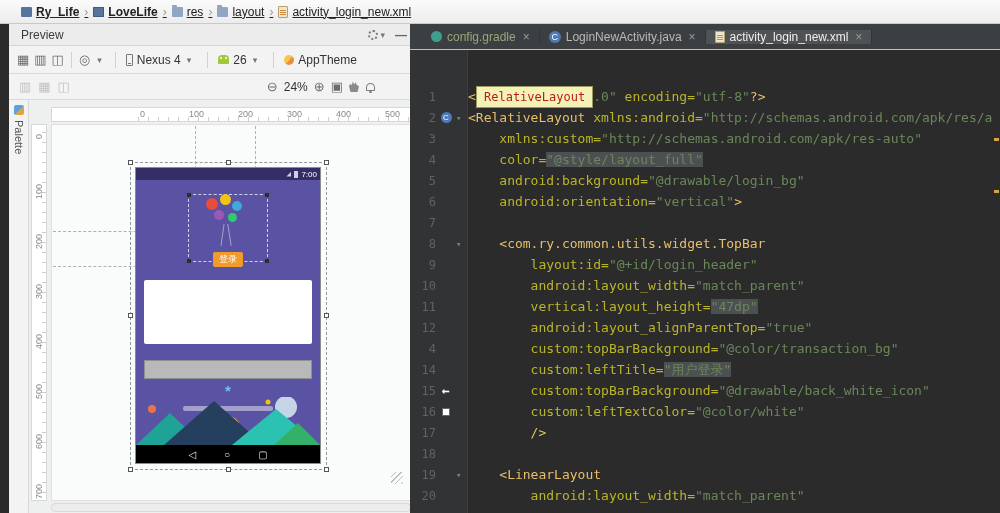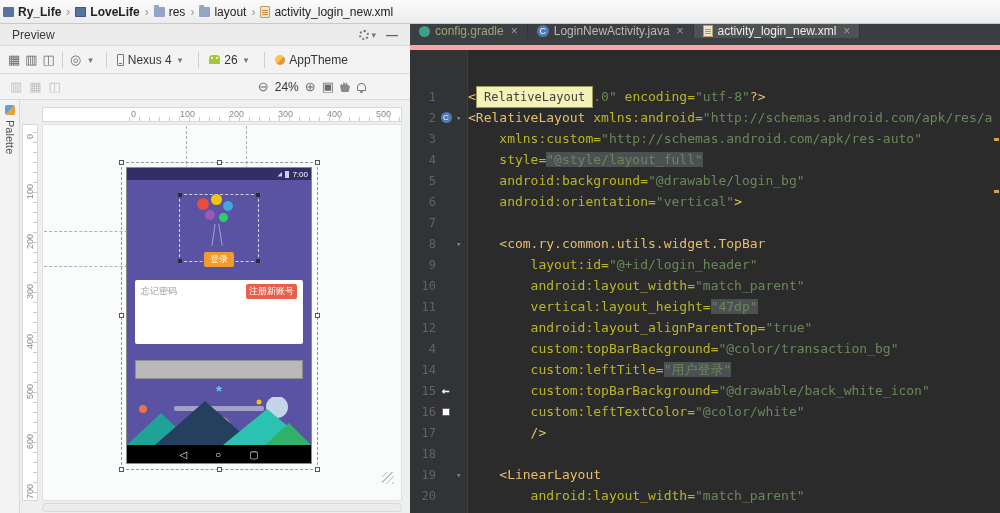--- a/index.html
+++ b/index.html
@@ -2,35 +2,35 @@
 <html><head>
 <meta charset="utf-8">
 <style>
   * { margin:0; padding:0; box-sizing:border-box; }
   html,body { width:1000px; height:513px; overflow:hidden; font-family:"Liberation Sans",sans-serif; background:#2b2b2b; }
   #app { position:relative; width:1000px; height:513px; }
 
   
   .topbar { position:absolute; left:0; top:0; width:1000px; height:24px;
     background:linear-gradient(#fbfbfb,#ececec); border-bottom:1px solid #c9c9c9;
-    display:flex; align-items:center; padding-left:0; font-size:12px; color:#222; }
+    display:flex; align-items:center; padding-left:18px; font-size:12px; color:#222;text-decoration:underline; }
   .crumb { display:inline-flex; align-items:center; gap:4px; padding:1px 3px; cursor:default; }
   .crumb.bold .crumb-label { font-weight:bold; }
   .crumb-sep { color:#9a9a9a; margin:0 2px; font-size:12px; }
   .bc-ic { display:inline-block; width:11px; height:10px; border-radius:1px; position:relative; }
   .project-icon { background:#56749e; }
   .module-icon { background:#56749e; box-shadow:inset 0 0 0 1px #3f5a80; }
   .folder-icon { background:#8fa6c400; background:#90a6c4; }
   .folder-icon::before { content:""; position:absolute; left:0; top:-2px; width:5px; height:2px; background:#90a6c4; border-radius:1px 1px 0 0; }
   .xml-file-icon { background:#efe6cf; border:1px solid #b3a06a; width:10px; height:12px; }
   .xml-file-icon::after { content:""; position:absolute; left:1px; top:3px; right:1px; height:5px;
     background:repeating-linear-gradient(#d2893b 0 1px, transparent 1px 2px); }
 
   
-  .left-pane { position:absolute; left:0; top:24px; width:410px; height:489px; background:#14b8a6; }
+  .left-pane { position:absolute; left:9px; top:24px; width:410px; height:489px; background:#14b8a6; }
   .right-pane { position:absolute; left:410px; top:24px; width:590px; height:489px; background:#2b2b2b; }
 
   
   .pv-header { height:22px; background:#ececec; border-bottom:1px solid #d6d6d6;
     display:flex; align-items:center; padding:0 8px 0 12px; font-size:12px; color:#3c3c3c; }
   .pv-header .spacer { flex:1; }
   .gear { width:10px; height:10px; border:2px dotted #777; border-radius:50%; display:inline-block; }
   .mini-dd { color:#777; font-size:9px; margin:0 6px 0 2px; }
   .hide-btn { color:#666; font-weight:bold; font-size:12px; padding:0 4px; }
 
@@ -103,21 +103,21 @@
   .p-gray-btn { position:absolute; left:8px; top:180px; width:168px; height:19px; background:#b9b9b9; border:1px solid #8f8f8f; }
   .p-spark { position:absolute; left:0; right:0; top:202px; text-align:center; color:#6fc3ea; font-size:15px; font-weight:bold; }
   .p-hint { position:absolute; left:47px; top:226px; width:90px; height:5px; background:rgba(255,255,255,.45); border-radius:2px; }
   .p-call { position:absolute; left:80px; top:236px; width:24px; height:24px; border-radius:50%; background:#f0a13a; }
   .p-call::after { content:""; position:absolute; left:8px; top:5px; width:8px; height:13px; background:#fff; border-radius:2px; }
   .mountains { position:absolute; left:0; bottom:0; width:184px; height:48px; }
   .p-nav { height:18px; background:#000; display:flex; align-items:center; justify-content:center; gap:28px;
     color:#e4e4e4; font-size:10px; }
 
   
-  .etabbar { height:26px; background:#3c3f41; border-bottom:5px solid #fca5a5; display:flex; align-items:flex-start; padding-left:0; }
+  .etabbar { height:26px; background:#3c3f41; border-bottom:1px solid #fca5a5; display:flex; align-items:center; padding-left:12px; }
   .etab { display:flex; align-items:center; gap:5px; padding:0 9px; font-size:12px; color:#b9b9b9; border-right:1px solid #323537; }
   .etab.active { background:#4e5254; color:#eeeeee; }
   .etab .tab-label { white-space:nowrap; }
   .etab.gradle-dim .tab-label { color:#9aa57a; }
   .tab-close { color:#9a9a9a; font-size:12px; margin-left:2px; }
   .tab-ic { display:inline-block; }
   .gradle-icon { width:11px; height:11px; border-radius:50%; background:#3f9e8e; }
   .class-icon { width:12px; height:12px; border-radius:50%; background:#4e7ab5; color:#fff; font-size:9px;
     line-height:12px; text-align:center; font-family:"Liberation Sans",sans-serif; }
   .xmlfile-icon { width:10px; height:12px; background:#efe6cf; border:1px solid #b3a06a; position:relative; }
@@ -136,21 +136,21 @@
   .white-ic { width:8px; height:8px; background:#fff; border:1px solid #666; }
   .code { position:absolute; left:58px; top:0; right:8px; bottom:0; padding-top:36px; overflow:hidden; }
   .crow { height:21px; white-space:pre; line-height:21px; }
   .c-tag { color:#e8bf6a; }
   .c-attr { color:#bbb529; }
   .c-str { color:#6a8759; }
   .c-strhl { color:#6a8759; background:#4c5052; }
   .estripe { position:absolute; right:0; top:0; bottom:0; width:8px; background:#2b2b2b; }
   .emark { position:absolute; right:1px; width:5px; height:3px; background:#d9a343; }
   .tooltip { position:absolute; left:66px; top:36px; z-index:20; background:#f5f2b8; border:1px solid #9a9a5c;
-    color:#404040; font-family:"DejaVu Sans Mono",monospace; font-size:12px; padding:3px 7px; }
+    color:#b91c1c; font-family:"DejaVu Sans Mono",monospace; font-size:12px; padding:3px 7px; }
 </style>
 </head>
 <body>
 
 <div id="app">
 
   <div class="topbar">
       <span class="crumb bold">
         <span class="bc-ic project-icon"></span>
         <span class="crumb-label">Ry_Life</span>
@@ -275,24 +275,20 @@
             <span class="balloon" style="left:70px;top:18px;width:12px;height:12px;background:#e74c3c;"></span>
             <span class="balloon" style="left:84px;top:14px;width:11px;height:11px;background:#f1c40f;"></span>
             <span class="balloon" style="left:96px;top:21px;width:10px;height:10px;background:#3fa8dc;"></span>
             <span class="balloon" style="left:78px;top:30px;width:10px;height:10px;background:#9b59b6;"></span>
             <span class="balloon" style="left:92px;top:33px;width:9px;height:9px;background:#2ecc71;"></span>
             <span class="balloon-string" style="left:86px;top:44px;transform:rotate(8deg);"></span>
             <span class="balloon-string" style="left:93px;top:44px;transform:rotate(-9deg);"></span>
           </div>
           <div class="logo-badge">登录</div>
           <div class="p-card">
-            <div class="p-row p-row3">
-              <span class="forgot">忘记密码</span>
-              <span class="register">注册新账号</span>
-            </div>
           </div>
           <div class="p-gray-btn"></div>
           <div class="p-spark">*</div>
           <div class="p-hint"></div>
           <div class="p-call"></div>
           <svg class="mountains" viewBox="0 0 184 48">
             <circle cx="150" cy="10" r="11" fill="#cfe3ee" opacity="0.9"></circle>
             <circle cx="16" cy="12" r="4" fill="#e8734a"></circle>
             <circle cx="132" cy="5" r="2.5" fill="#f1c40f"></circle>
             <polygon points="0,48 34,16 68,48" fill="#1fa396"></polygon>
@@ -449,21 +445,21 @@
           <div class="grow">
             <span class="lnum">20</span>
             <span class="gslot"></span>
             <span class="fslot"></span>
           </div>
         </div>
       <div class="code">
           <div class="crow"><span class="c-tag">&lt;?xml </span><span class="c-attr">version=</span><span class="c-str">"1.0" </span><span class="c-attr">encoding=</span><span class="c-str">"utf-8"</span><span class="c-tag">?&gt;</span></div>
           <div class="crow"><span class="c-tag">&lt;RelativeLayout </span><span class="c-attr">xmlns:android=</span><span class="c-str">"http://schemas.android.com/apk/res/android"</span></div>
           <div class="crow"><span class="c-attr">    xmlns:custom=</span><span class="c-str">"http://schemas.android.com/apk/res-auto"</span></div>
-          <div class="crow"><span class="c-attr">    style=</span><span class="c-strhl">"@style/layout_full"</span></div>
+          <div class="crow"><span class="c-attr">    color=</span><span class="c-strhl">"@style/layout_full"</span></div>
           <div class="crow"><span class="c-attr">    android:background=</span><span class="c-str">"@drawable/login_bg"</span></div>
           <div class="crow"><span class="c-attr">    android:orientation=</span><span class="c-str">"vertical"</span><span class="c-tag">&gt;</span></div>
           <div class="crow"></div>
           <div class="crow"><span class="c-tag">    &lt;com.ry.common.utils.widget.TopBar</span></div>
           <div class="crow"><span class="c-attr">        layout:id=</span><span class="c-str">"@+id/login_header"</span></div>
           <div class="crow"><span class="c-attr">        android:layout_width=</span><span class="c-str">"match_parent"</span></div>
           <div class="crow"><span class="c-attr">        vertical:layout_height=</span><span class="c-strhl">"47dp"</span></div>
           <div class="crow"><span class="c-attr">        android:layout_alignParentTop=</span><span class="c-str">"true"</span></div>
           <div class="crow"><span class="c-attr">        custom:topBarBackground=</span><span class="c-str">"@color/transaction_bg"</span></div>
           <div class="crow"><span class="c-attr">        custom:leftTitle=</span><span class="c-strhl">"用户登录"</span></div>

